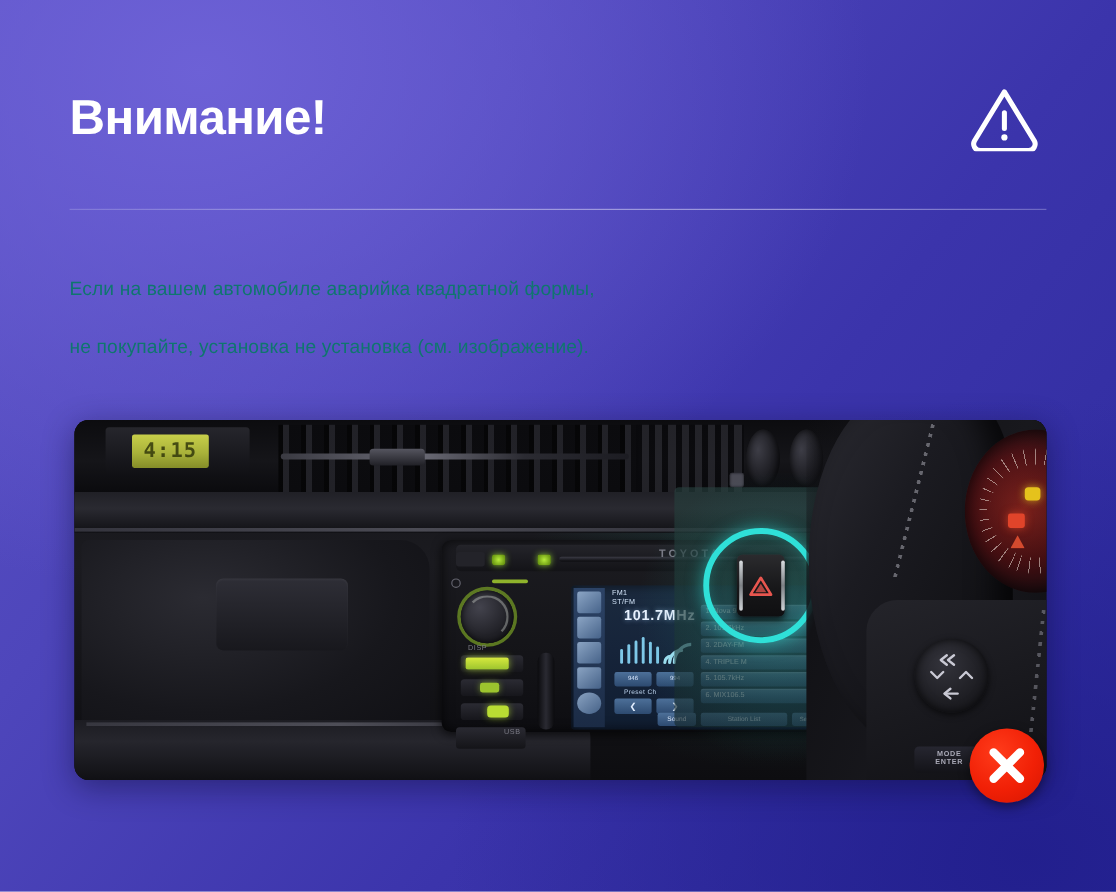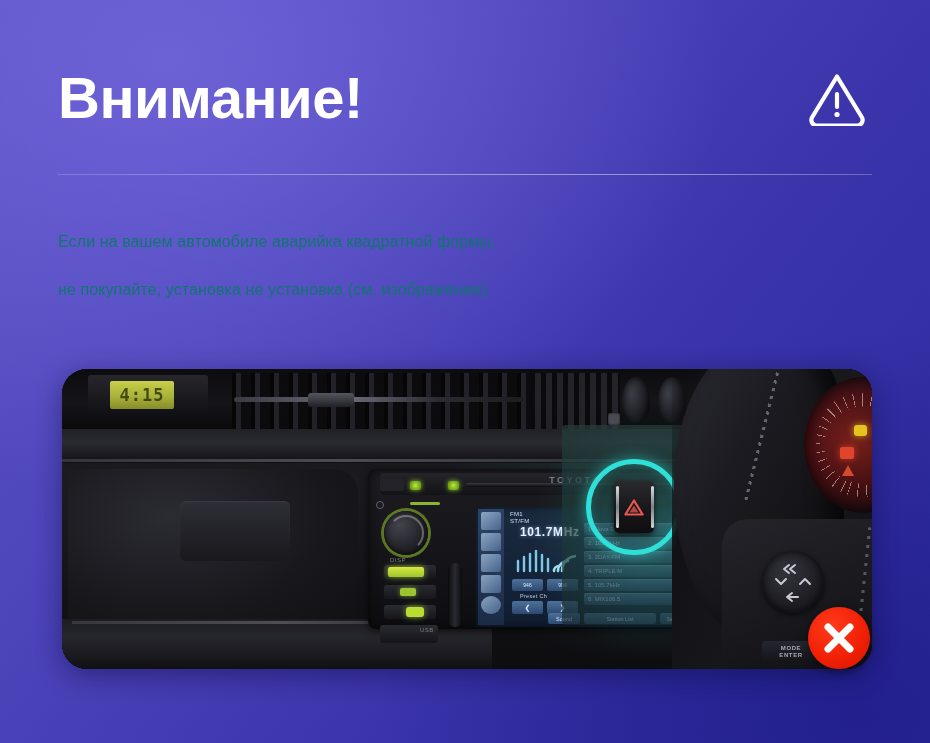--- a/index.html
+++ b/index.html
@@ -15,21 +15,21 @@
 
   
   .banner { position:absolute; inset:0; }
 
   .header-row {
     position:absolute; left:58px; top:52px; width:814px; height:92px;
     display:flex; align-items:center; justify-content:space-between;
   }
   .page-title {
     color:#ffffff;
-    font-size:58px;
+    font-size:41px;
     font-weight:bold;
     letter-spacing:-0.5px;
     line-height:1;
     white-space:nowrap;
   }
   .warn-icon-wrap { width:58px; height:56px; flex:0 0 auto; margin-right:6px; }
   .warn-icon-wrap svg { display:block; width:100%; height:100%; }
 
   .divider {
     position:absolute; left:58px; top:174px; width:814px; height:1px;
@@ -42,22 +42,22 @@
     color:#0f766e;
     font-size:16px;
     line-height:48px;
     font-weight:300;
     letter-spacing:0.1px;
   }
   .body-copy .line { display:block; white-space:nowrap; }
 
   
   .photo {
-    position:absolute; left:62px; top:369px; width:810px; height:300px;
-    border-radius:25px; overflow:hidden;
+    position:absolute; left:62px; top:350px; width:810px; height:300px;
+    border-radius:12px; overflow:hidden;
     background:#0a0a0c;
     box-shadow:0 6px 26px rgba(10,8,50,0.45);
   }
 
   
   .ph-layer { position:absolute; }
 
   .dash-base {
     inset:0;
     background:

